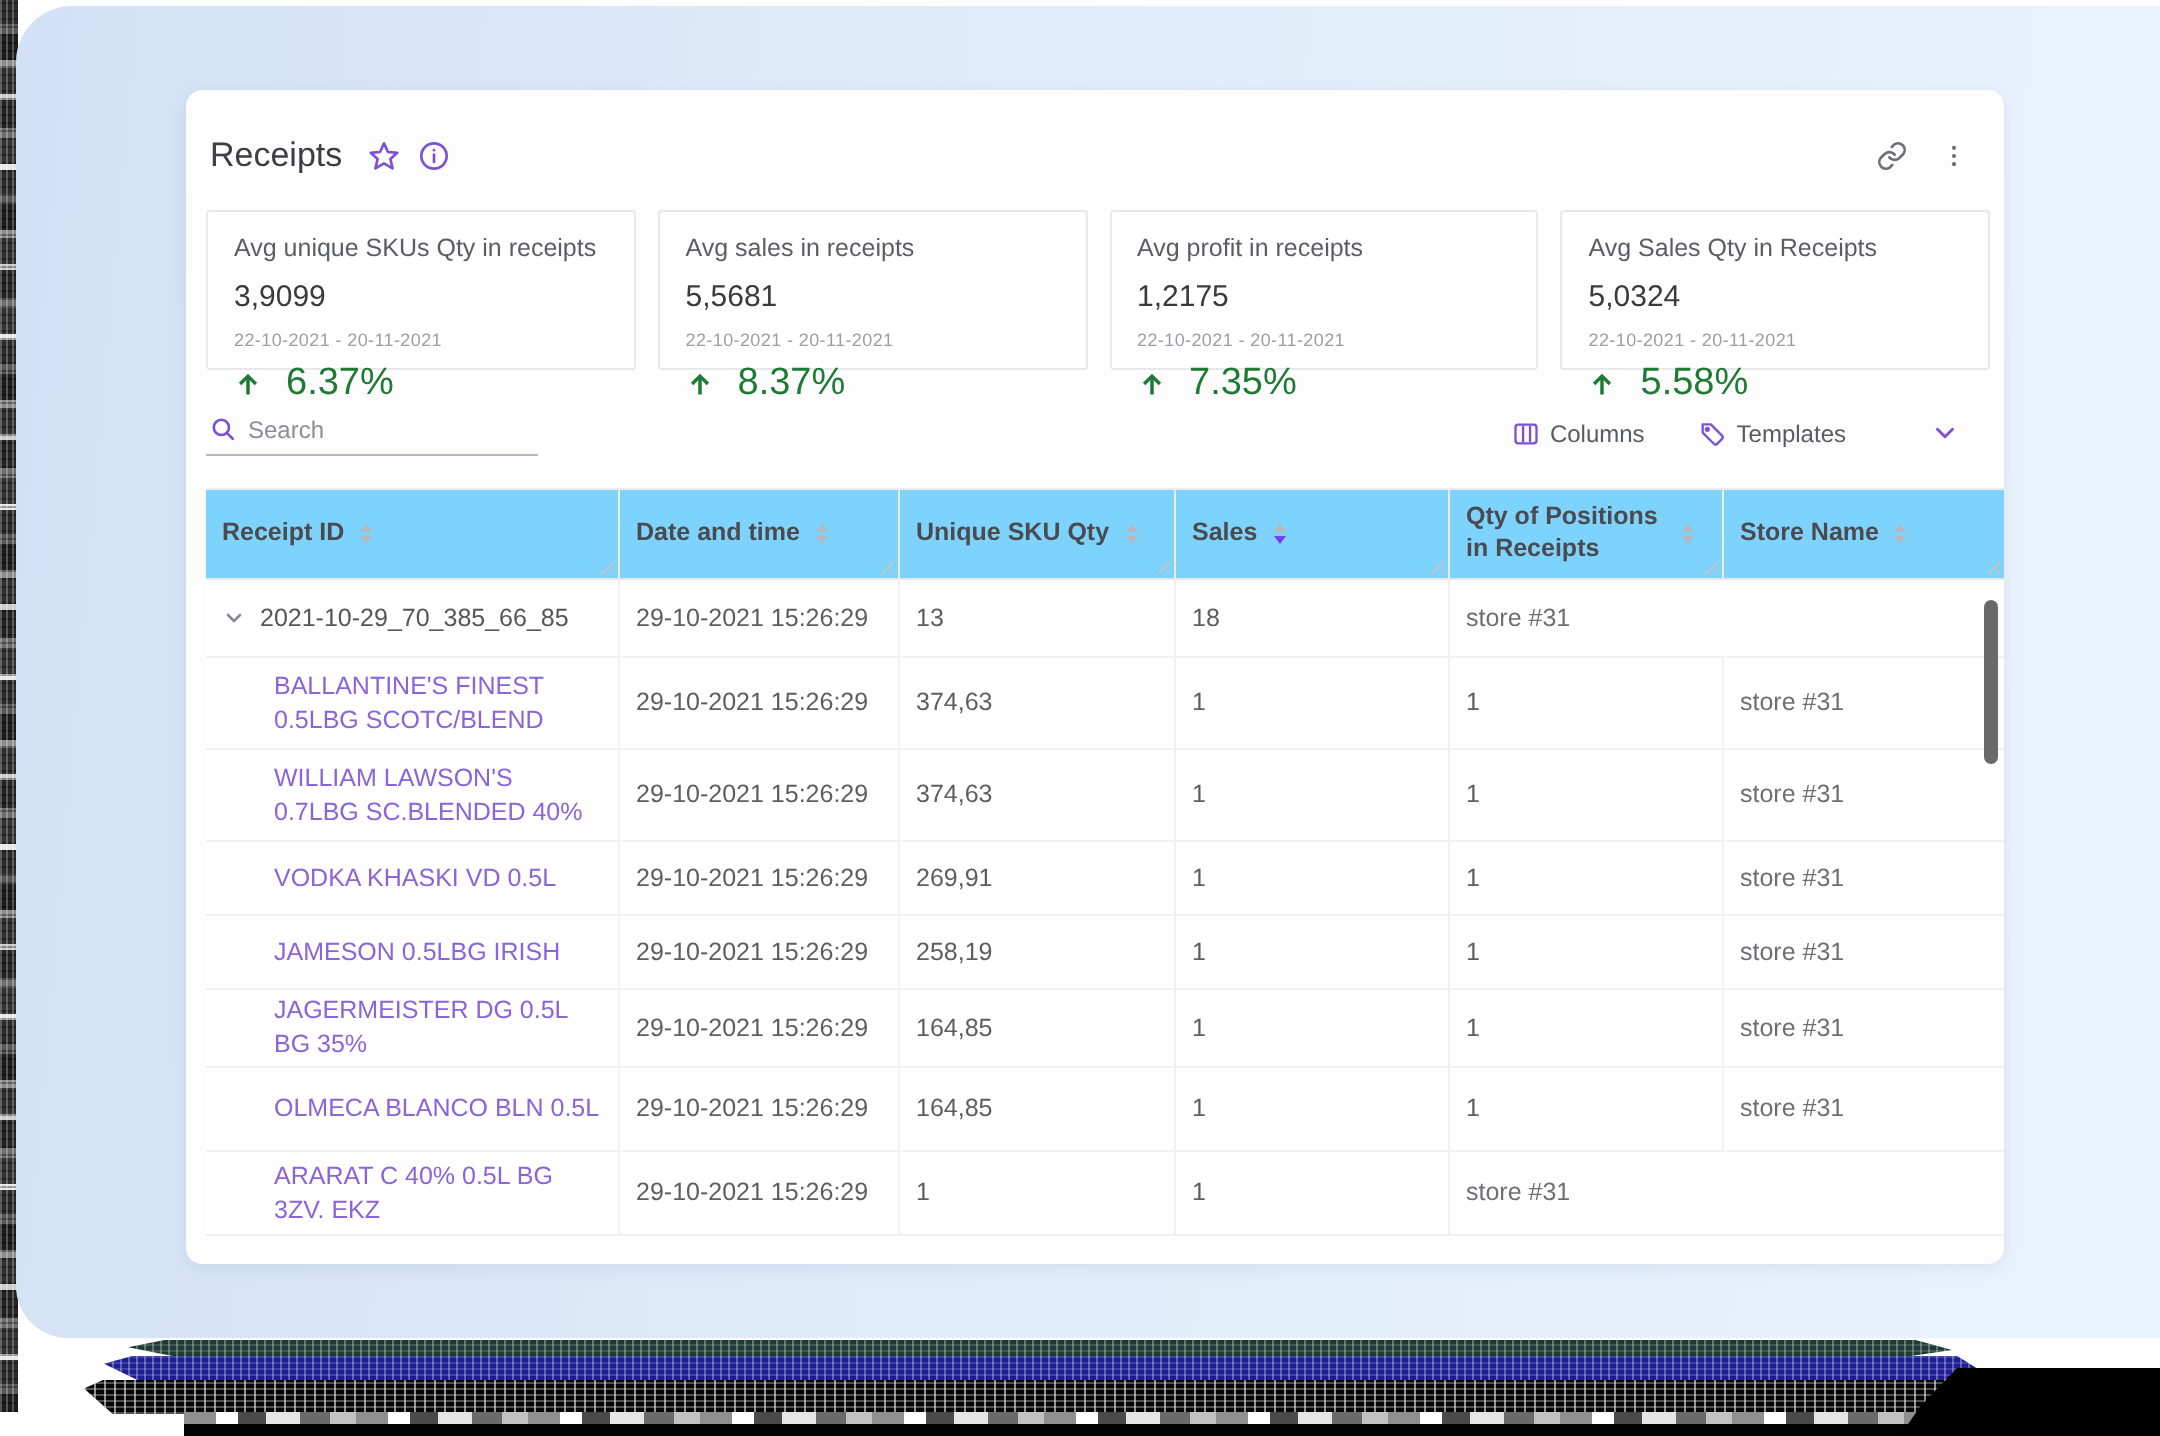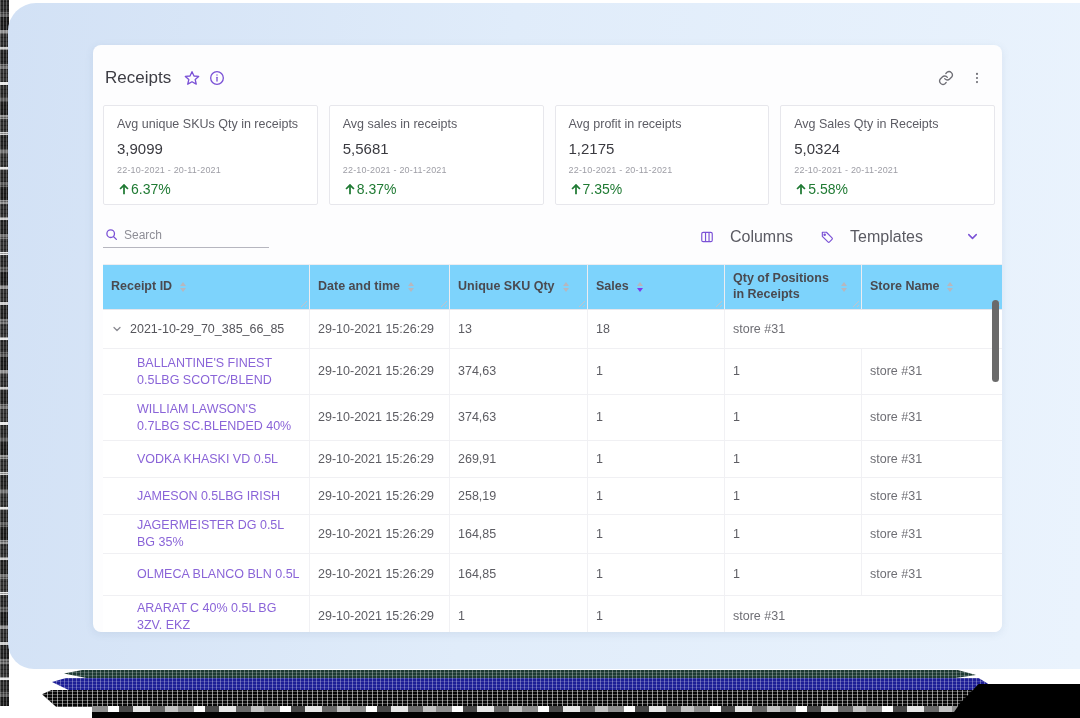--- a/index.html
+++ b/index.html
@@ -70,38 +70,38 @@
   .panel-header {
     height:52px; display:flex; align-items:center; padding:14px 14px 0 12px;
   }
   .page-title { font-size:17px; color:#3d3d44; }
   .title-icons { display:flex; align-items:center; gap:9px; margin-left:13px; }
   .hdr-spacer { flex:1; }
   .hdr-right { display:flex; align-items:center; gap:16px; margin-right:4px; }
   .icon-btn { display:flex; align-items:center; justify-content:center; cursor:pointer; background:none; border:none; }
 
   
-  .kpi-row { display:flex; gap:11px; margin:8px 7px 17px 10px; height:100px; }
+  .kpi-row { display:flex; gap:11px; margin:8px 7px 17px 10px; height:80px; }
   .kpi-card {
     flex:1; background:#ffffff; border:1px solid #e7e7ec; border-radius:2px;
     padding:11px 13px 0 13px;
   }
   .kpi-label { font-size:12.5px; color:#5c5c64; }
   .kpi-value { font-size:15px; color:#3a3a40; margin-top:9px; }
   .kpi-period { font-size:9px; color:#9d9da5; margin-top:8px; letter-spacing:.2px; }
-  .kpi-change { display:flex; align-items:center; gap:0; margin-top:6px; font-size:14px; color:#1f7a33; }
+  .kpi-change { display:flex; align-items:center; gap:12px; margin-top:6px; font-size:19px; color:#1f7a33; }
 
   
   .table-toolbar { display:flex; align-items:center; margin:17px 14px 0 10px; height:29px; }
   .search-wrap { display:flex; align-items:center; gap:6px; width:166px;
     border-bottom:1px solid #b6b6bf; padding:2px 2px 5px 2px; }
   .search-input { border:none; outline:none; background:transparent; width:130px;
     font-size:12px; color:#4a4a50; font-family:inherit; }
   .search-input::placeholder { color:#8e8e96; }
-  .tb-btn { display:flex; align-items:center; gap:16px; font-size:16px; color:#5a5a62;
+  .tb-btn { display:flex; align-items:center; gap:5px; font-size:12px; color:#5a5a62;
     background:none; border:none; cursor:pointer; font-family:inherit; }
   .tb-templates { margin-left:27px; }
   .tb-chevron { margin-left:42px; margin-right:8px; }
 
   
   .grid-table { margin:13px 0 0 10px; width:899px; font-size:12.5px; }
   .thead, .trow {
     display:grid;
     grid-template-columns: 207px 140px 138px 137px 137px 140px;
   }

